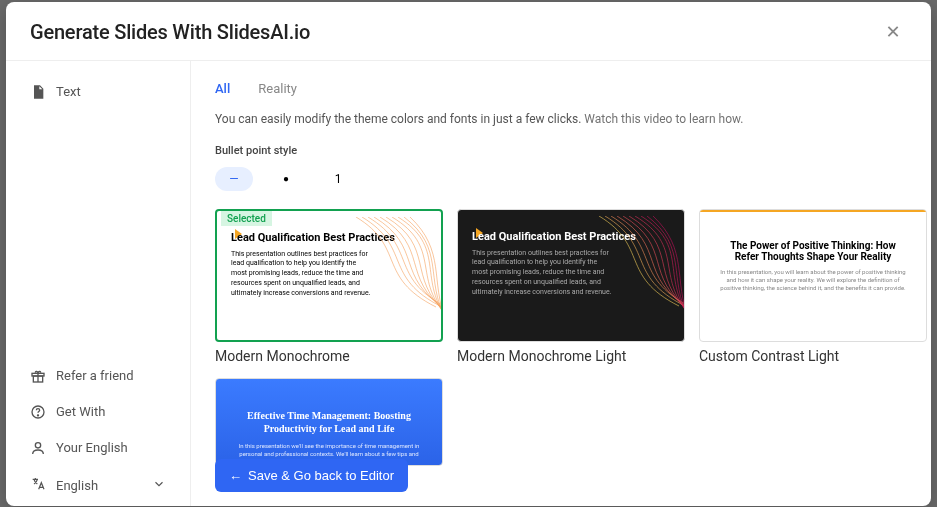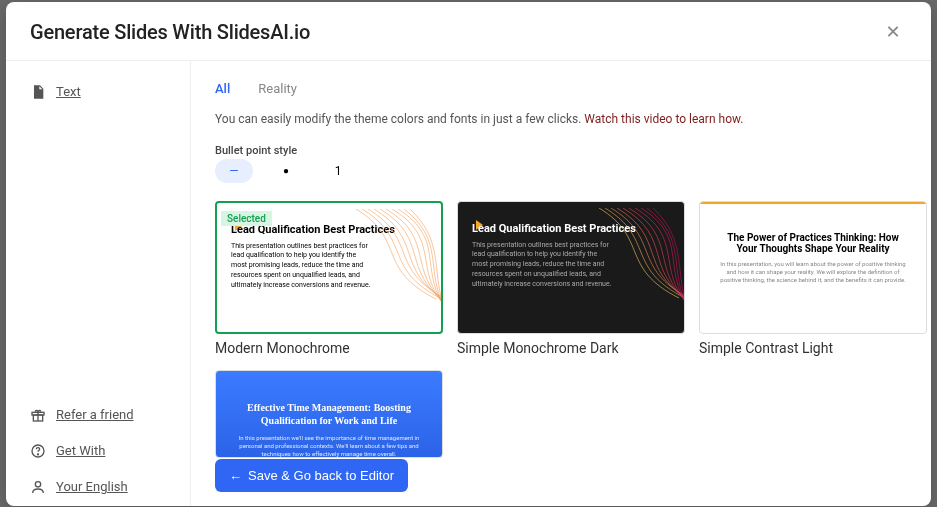--- a/index.html
+++ b/index.html
@@ -4,42 +4,42 @@
   <style>
     * { margin: 0; padding: 0; box-sizing: border-box; }
     body { font-family: -apple-system, BlinkMacSystemFont, "Segoe UI", Roboto, sans-serif; background: #6b6b6b; width: 937px; height: 507px; overflow: hidden; display:flex; align-items:center; justify-content:center;}
     .dialog { background: #fff; border-radius: 8px; width: 925px; height: 504px; display: flex; flex-direction: column; box-shadow: 0 4px 20px rgba(0,0,0,.25); overflow: hidden; }
     .dialog-header { display: flex; align-items: center; justify-content: space-between; padding: 16px 24px 14px; border-bottom: 1px solid #eee; }
     .dialog-title { font-size: 20px; font-weight: 500; color: #222; letter-spacing:-0.2px;}
     .close-btn { background: none; border: none; font-size: 18px; color: #888; cursor: pointer; width: 28px; height: 28px; display:flex; align-items:center; justify-content:center; }
     .dialog-body { display: flex; flex: 1; overflow: hidden; }
     .sidebar { width: 185px; border-right: 1px solid #eee; display: flex; flex-direction: column; padding-top: 12px; }
     .sidebar-top { flex: 0 0 auto; }
-    .sidebar-item { display: flex; align-items: center; gap: 10px; padding: 9px 16px; margin: 2px 8px; border-radius: 6px; cursor: pointer; font-size: 13px; color: #555; text-decoration: underline; }
+    .sidebar-item { display: flex; align-items: center; gap: 10px; padding: 9px 16px; margin: 2px 8px; border-radius: 6px; cursor: pointer; font-size: 13px; color: #555; }
     .sidebar-item.active { background: #e7efff; color: #2f66f3; font-weight: 500; }
     .sidebar-item .icon { width: 16px; height: 16px; display:flex; align-items:center; justify-content:center; color: inherit; }
     .sidebar-bottom { margin-top: auto; }
     .lang-row { display:flex; align-items:center; gap:10px; padding:9px 16px; margin:2px 8px; font-size:13px; color:#555; cursor:pointer;}
     .lang-row .chev { margin-left:auto; }
     .main { flex: 1; overflow: auto; padding: 20px 24px 70px; position: relative; }
     .tabs { display: flex; gap: 28px; font-size: 13px; margin-bottom: 14px; align-items: center; }
     .tab { cursor: pointer; color: #888; padding-bottom: 2px; }
     .tab.active { color: #2f66f3; font-weight: 500; }
     .subtext { font-size: 12px; color: #555; margin-bottom: 18px; }
-    .link { color: #7f1d1d; cursor: pointer; }
-    .section-label { font-size: 11px; color: #444; font-weight: 500; margin-bottom: 2px; }
+    .link { color: #737373; cursor: pointer; }
+    .section-label { font-size: 11px; color: #444; font-weight: 500; margin-bottom: 10px; }
     .bullet-row { display: flex; gap: 14px; margin-bottom: 18px; align-items:center;}
     .bullet-opt { width: 38px; height: 24px; border-radius: 12px; display:flex; align-items:center; justify-content:center; font-size:12px; cursor:pointer;}
     .bullet-opt.active { background: #e7efff; color:#2f66f3; }
     .bullet-opt.dot::before { content:'●'; font-size:10px; }
     .themes-grid { display: grid; grid-template-columns: repeat(3, 228px); gap: 14px 14px; }
     .theme-card { display:flex; flex-direction:column; gap:6px; }
     .thumb { position:relative; width:228px; height:133px; border:1px solid #ddd; border-radius:4px; overflow:hidden; background:#fff; cursor:pointer;}
     .thumb.selected { border:2px solid #12a150; }
-    .sel-badge { position:absolute; top:8px; left:4px; background:#d6f5e2; color:#12a150; font-size:10px; font-weight:500; padding:2px 6px; border-radius:0; z-index:2;}
+    .sel-badge { position:absolute; top:0; left:4px; background:#d6f5e2; color:#12a150; font-size:10px; font-weight:500; padding:2px 6px; border-radius:0; z-index:2;}
     .thumb-inner { padding: 20px 14px 10px; position:relative; height:100%;}
     .thumb-title { font-size:11px; font-weight:700; margin-bottom:6px; }
     .thumb-desc { font-size:7px; line-height:1.4; max-width: 140px;}
     .thumb-dark { background:#1a1a1a; color:#fff; }
     .thumb-dark .thumb-desc { color:#aaa; }
     .thumb-light-top { position:absolute; top:0; left:0; right:0; height:2px; background:#f5a623;}
     .thumb-center { padding: 30px 18px; text-align:center;}
     .thumb-center .thumb-title { font-size:10px; font-weight:700; margin-bottom:6px;}
     .thumb-center .thumb-desc { font-size:6px; color:#888; max-width:none; margin:0 auto;}
     .thumb-blue { background: linear-gradient(180deg,#3b7bff,#2b63e8); color:#fff; text-align:center; padding:30px 16px 10px;}
@@ -97,20 +97,34 @@
         </div>
         <div class="sidebar-item">
           <span class="icon">
             <svg viewBox="0 0 24 24" width="16" height="16" fill="none" stroke="currentColor" stroke-width="2">
                 <circle cx="12" cy="8" r="4"></circle>
                 <path d="M4 21c0-4 4-6 8-6s8 2 8 6"></path>
               </svg>
           </span>
           <span>Your English</span>
         </div>
+        <div class="lang-row">
+          <span class="icon">
+            <svg viewBox="0 0 24 24" width="16" height="16" fill="none" stroke="currentColor" stroke-width="1.8">
+                <path d="M4 5h8M8 3v2M6 5c.5 2.5 2 5 5 7M11 5c-.5 2.5-2 5-5 7"></path>
+                <path d="M13 20l4-10 4 10M14.2 17h5.6"></path>
+              </svg>
+          </span>
+          <span>English</span>
+          <span class="chev">
+            <svg viewBox="0 0 24 24" width="14" height="14" fill="none" stroke="currentColor" stroke-width="2">
+                <path d="M6 9l6 6 6-6"></path>
+              </svg>
+          </span>
+        </div>
       </div>
     </div>
 
     <div class="main">
       <div class="tabs">
         <div class="tab active">All</div>
         <div class="tab">Reality</div>
       </div>
       <div class="subtext">
         <span>You can easily modify the theme colors and fonts in just a few clicks.</span>
@@ -171,37 +185,37 @@
                   <path stroke="#f0705a" d="M28 0 C78 30 48 60 100 92"></path>
                   <path stroke="#e8505a" d="M34 0 C84 30 54 60 100 94"></path>
                   <path stroke="#e0405a" d="M40 0 C90 30 60 60 100 96"></path>
                   <path stroke="#d8305a" d="M46 0 C96 30 66 60 100 98"></path>
                   <path stroke="#d0205a" d="M52 0 C100 30 72 60 100 100"></path>
                   <path stroke="#c8155a" d="M58 0 C100 32 78 62 100 102"></path>
                   <path stroke="#c0105a" d="M64 0 C100 34 84 64 100 104"></path>
                 </g>
               </svg>
           </div>
-          <div class="theme-name">Simple Monochrome Dark</div>
+          <div class="theme-name">Modern Monochrome Light</div>
         </div>
 
         <div class="theme-card">
           <div class="thumb">
             <div class="thumb-light-top"></div>
             <div class="thumb-center">
-              <div class="thumb-title">The Power of Practices Thinking: How Your Thoughts Shape Your Reality</div>
+              <div class="thumb-title">The Power of Positive Thinking: How Refer Thoughts Shape Your Reality</div>
               <div class="thumb-desc">In this presentation, you will learn about the power of positive thinking and how it can shape your reality. We will explore the definition of positive thinking, the science behind it, and the benefits it can provide.</div>
             </div>
           </div>
-          <div class="theme-name">Simple Contrast Light</div>
+          <div class="theme-name">Custom Contrast Light</div>
         </div>
 
         <div class="theme-card">
           <div class="thumb thumb-blue" style="height:88px">
-            <div class="thumb-title">Effective Time Management: Boosting Qualification for Work and Life</div>
+            <div class="thumb-title">Effective Time Management: Boosting Productivity for Lead and Life</div>
             <div class="thumb-desc">In this presentation we'll see the importance of time management in personal and professional contexts. We'll learn about a few tips and techniques how to effectively manage time overall.</div>
           </div>
         </div>
 
       </div>
 
       <div class="save-bar">
         <button class="save-btn">
           <span>←</span>
           <span>Save &amp; Go back to Editor</span>

